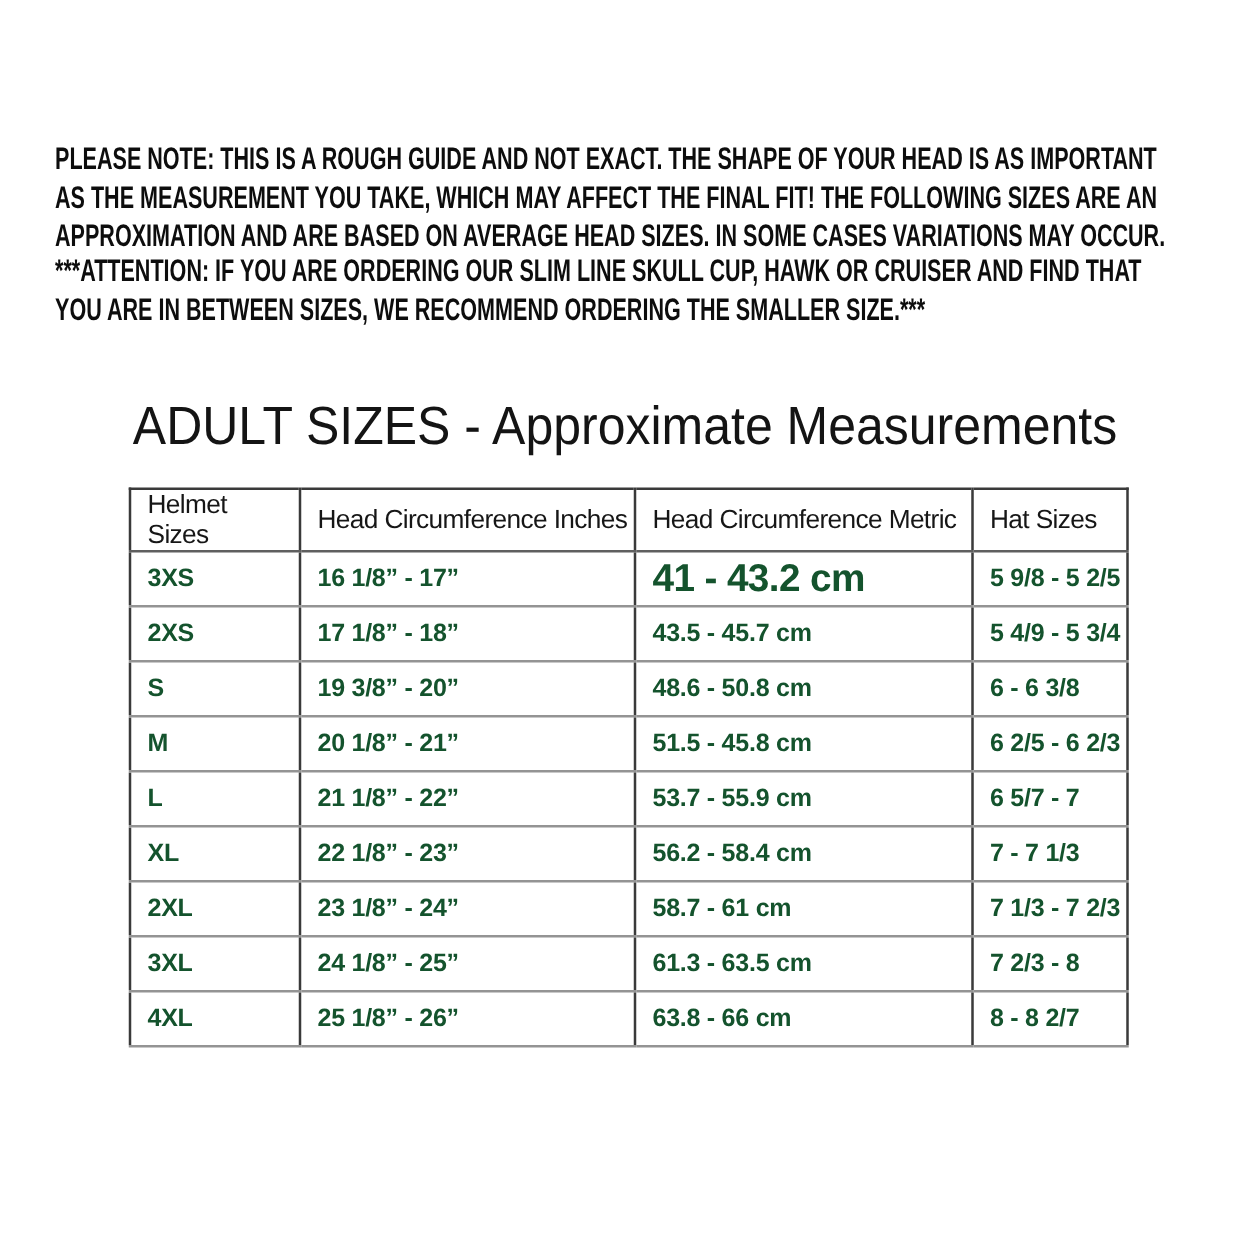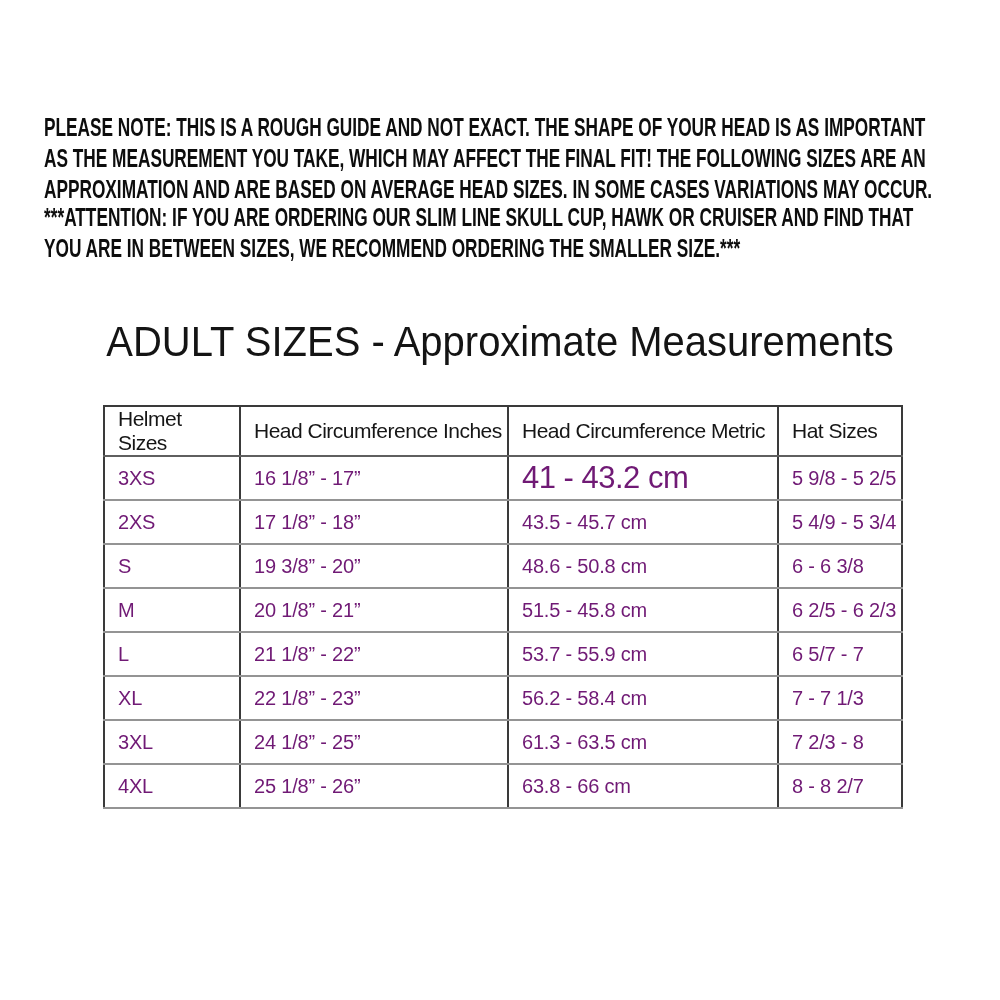--- a/index.html
+++ b/index.html
@@ -43,21 +43,21 @@
     font-weight:normal;
     line-height:1.15;
     color:#141414;
     transform:scaleX(0.93);
     transform-origin:500px top;
     white-space:nowrap;
   }
   
   table.size-table{
     position:absolute;
-    left:103px;top:405px;
+    left:103px;top:390px;
     width:798px;
     border-collapse:collapse;
     table-layout:fixed;
     border:2px solid var(--border-dark);
   }
   .size-table th,
   .size-table td{
     text-align:left;
     vertical-align:middle;
     padding:0 4px 0 13px;
@@ -69,25 +69,25 @@
   .size-table th{
     height:41px;
     font-weight:normal;
     font-size:21px;
     letter-spacing:-0.5px;
     border-bottom:2px solid var(--border-mid);
     color:#161616;
   }
   .size-table td{
     height:42px;
-    font-weight:normal;
+    font-weight:bold;
     font-size:20px;
     letter-spacing:-0.2px;
     border-bottom:2px solid var(--border-light);
-    color:#701a75;
+    color:#14532d;
   }
   .size-table td.emph{
     font-size:31px;
     letter-spacing:-0.5px;
   }
 </style>
 </head>
 <body>
 
 <div>
@@ -151,20 +151,26 @@
           <td>53.7 - 55.9 cm</td>
           <td>6 5/7 - 7</td>
         </tr>
         <tr>
           <td>XL</td>
           <td>22 1/8” - 23”</td>
           <td>56.2 - 58.4 cm</td>
           <td>7 - 7 1/3</td>
         </tr>
         <tr>
+          <td>2XL</td>
+          <td>23 1/8” - 24”</td>
+          <td>58.7 - 61 cm</td>
+          <td>7 1/3 - 7 2/3</td>
+        </tr>
+        <tr>
           <td>3XL</td>
           <td>24 1/8” - 25”</td>
           <td>61.3 - 63.5 cm</td>
           <td>7 2/3 - 8</td>
         </tr>
         <tr>
           <td>4XL</td>
           <td>25 1/8” - 26”</td>
           <td>63.8 - 66 cm</td>
           <td>8 - 8 2/7</td>

